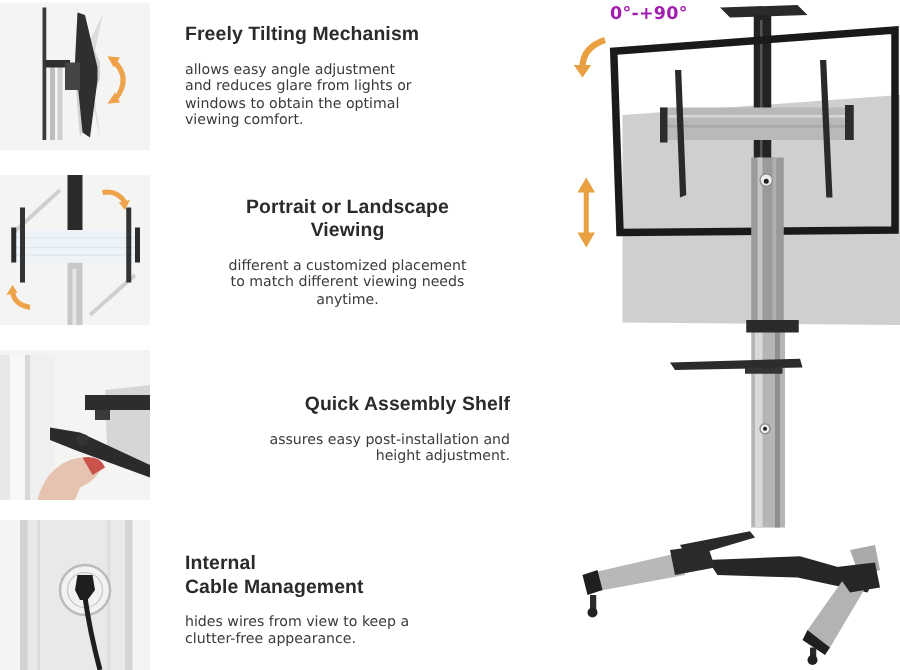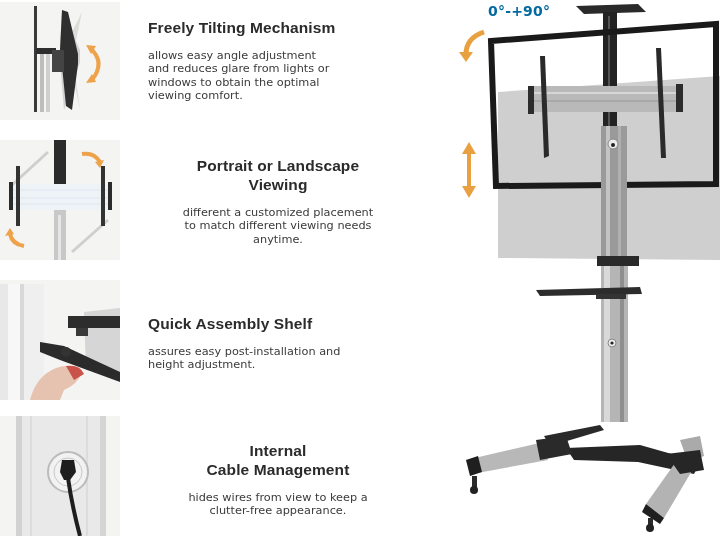--- a/index.html
+++ b/index.html
@@ -9,21 +9,21 @@
   .thumb { position: absolute; left: 0; width: 120px; background: #f3f3f2; overflow: hidden; }
   .thumb svg { display: block; width: 120px; height: 100%; }
 
   .feature { position: absolute; left: 148px; width: 260px; }
   .feature-title { font-family: Liberation Sans, sans-serif; font-weight: bold; font-size: 15.5px; line-height: 19px; color: #2b2b2b; letter-spacing: 0.1px; }
   .feature-desc { font-family: "DejaVu Sans", sans-serif; font-size: 11.3px; line-height: 13.4px; color: #3a3a3a; margin-top: 12px; }
 
   .product { position: absolute; left: 440px; top: 0; width: 280px; height: 536px; }
   .product svg { display: block; width: 280px; height: 536px; }
 
-  .rotate-label { position: absolute; left: 488px; top: 3px; font-family: "DejaVu Sans", sans-serif; font-weight: bold; font-size: 14px; color: #0369a1; letter-spacing: 0.2px; }
+  .rotate-label { position: absolute; left: 488px; top: 3px; font-family: "DejaVu Sans", sans-serif; font-weight: bold; font-size: 14px; color: #a21caf; letter-spacing: 0.2px; }
 </style>
 </head>
 <body>
 
 <div class="thumb" style="top:2px;height:118px;">
   <svg viewBox="0 0 120 118">
     <rect width="120" height="118" fill="#f4f4f3"></rect>
     <rect x="34" y="4" width="3" height="106" fill="#3a3a3a"></rect>
     <rect x="40" y="50" width="4" height="60" fill="#bdbdbd"></rect>
     <rect x="46" y="50" width="4" height="60" fill="#cfcfcf"></rect>
@@ -90,21 +90,21 @@
     <rect x="24" y="4" width="20" height="116" fill="#efefef"></rect>
     <polygon points="84,32 120,28 120,96 86,90" fill="#d6d6d6"></polygon>
     <rect x="68" y="36" width="52" height="12" fill="#2d2d2d"></rect>
     <rect x="76" y="48" width="12" height="8" fill="#3a3a3a"></rect>
     <polygon points="40,62 64,66 120,92 120,102 60,80 40,72" fill="#2b2b2b"></polygon>
     <circle cx="66" cy="72" r="5" fill="#333"></circle>
     <path d="M30 120 Q36 96 56 88 Q74 82 82 92 Q78 104 64 110 L60 120 Z" fill="#e6c3b0"></path>
     <path d="M66 86 Q80 84 84 94 L74 100 Z" fill="#c9524a"></path>
   </svg>
 </div>
-<div class="feature" style="top:314px;">
+<div class="feature" style="top:314px;text-align:right;">
   <div class="feature-title">Quick Assembly Shelf</div>
   <div class="feature-desc">
     <div>assures easy post-installation and</div>
     <div>height adjustment.</div>
   </div>
 </div>
 
 <div class="thumb" style="top:416px;height:120px;">
   <svg viewBox="0 0 120 120">
     <rect width="120" height="120" fill="#f4f4f3"></rect>
@@ -112,21 +112,21 @@
     <rect x="16" y="0" width="6" height="120" fill="#d2d2d2"></rect>
     <rect x="30" y="0" width="2" height="120" fill="#dcdcdc"></rect>
     <rect x="86" y="0" width="2" height="120" fill="#dcdcdc"></rect>
     <rect x="100" y="0" width="6" height="120" fill="#d5d5d5"></rect>
     <circle cx="68" cy="56" r="20" fill="#f2f2f2" stroke="#bbbbbb" stroke-width="2"></circle>
     <circle cx="68" cy="56" r="14" fill="none" stroke="#c8c8c8" stroke-width="1"></circle>
     <path d="M62 44 L74 44 L76 56 L70 64 L64 64 L60 56 Z" fill="#1e1e1e"></path>
     <path d="M68 62 Q72 90 80 120" stroke="#1e1e1e" stroke-width="4" fill="none"></path>
   </svg>
 </div>
-<div class="feature" style="top:441px;text-align:center;">
+<div class="feature" style="top:441px;">
   <div class="feature-title">
     <div>Internal</div>
     <div>Cable Management</div>
   </div>
   <div class="feature-desc">
     <div>hides wires from view to keep a</div>
     <div>clutter-free appearance.</div>
   </div>
 </div>
 

